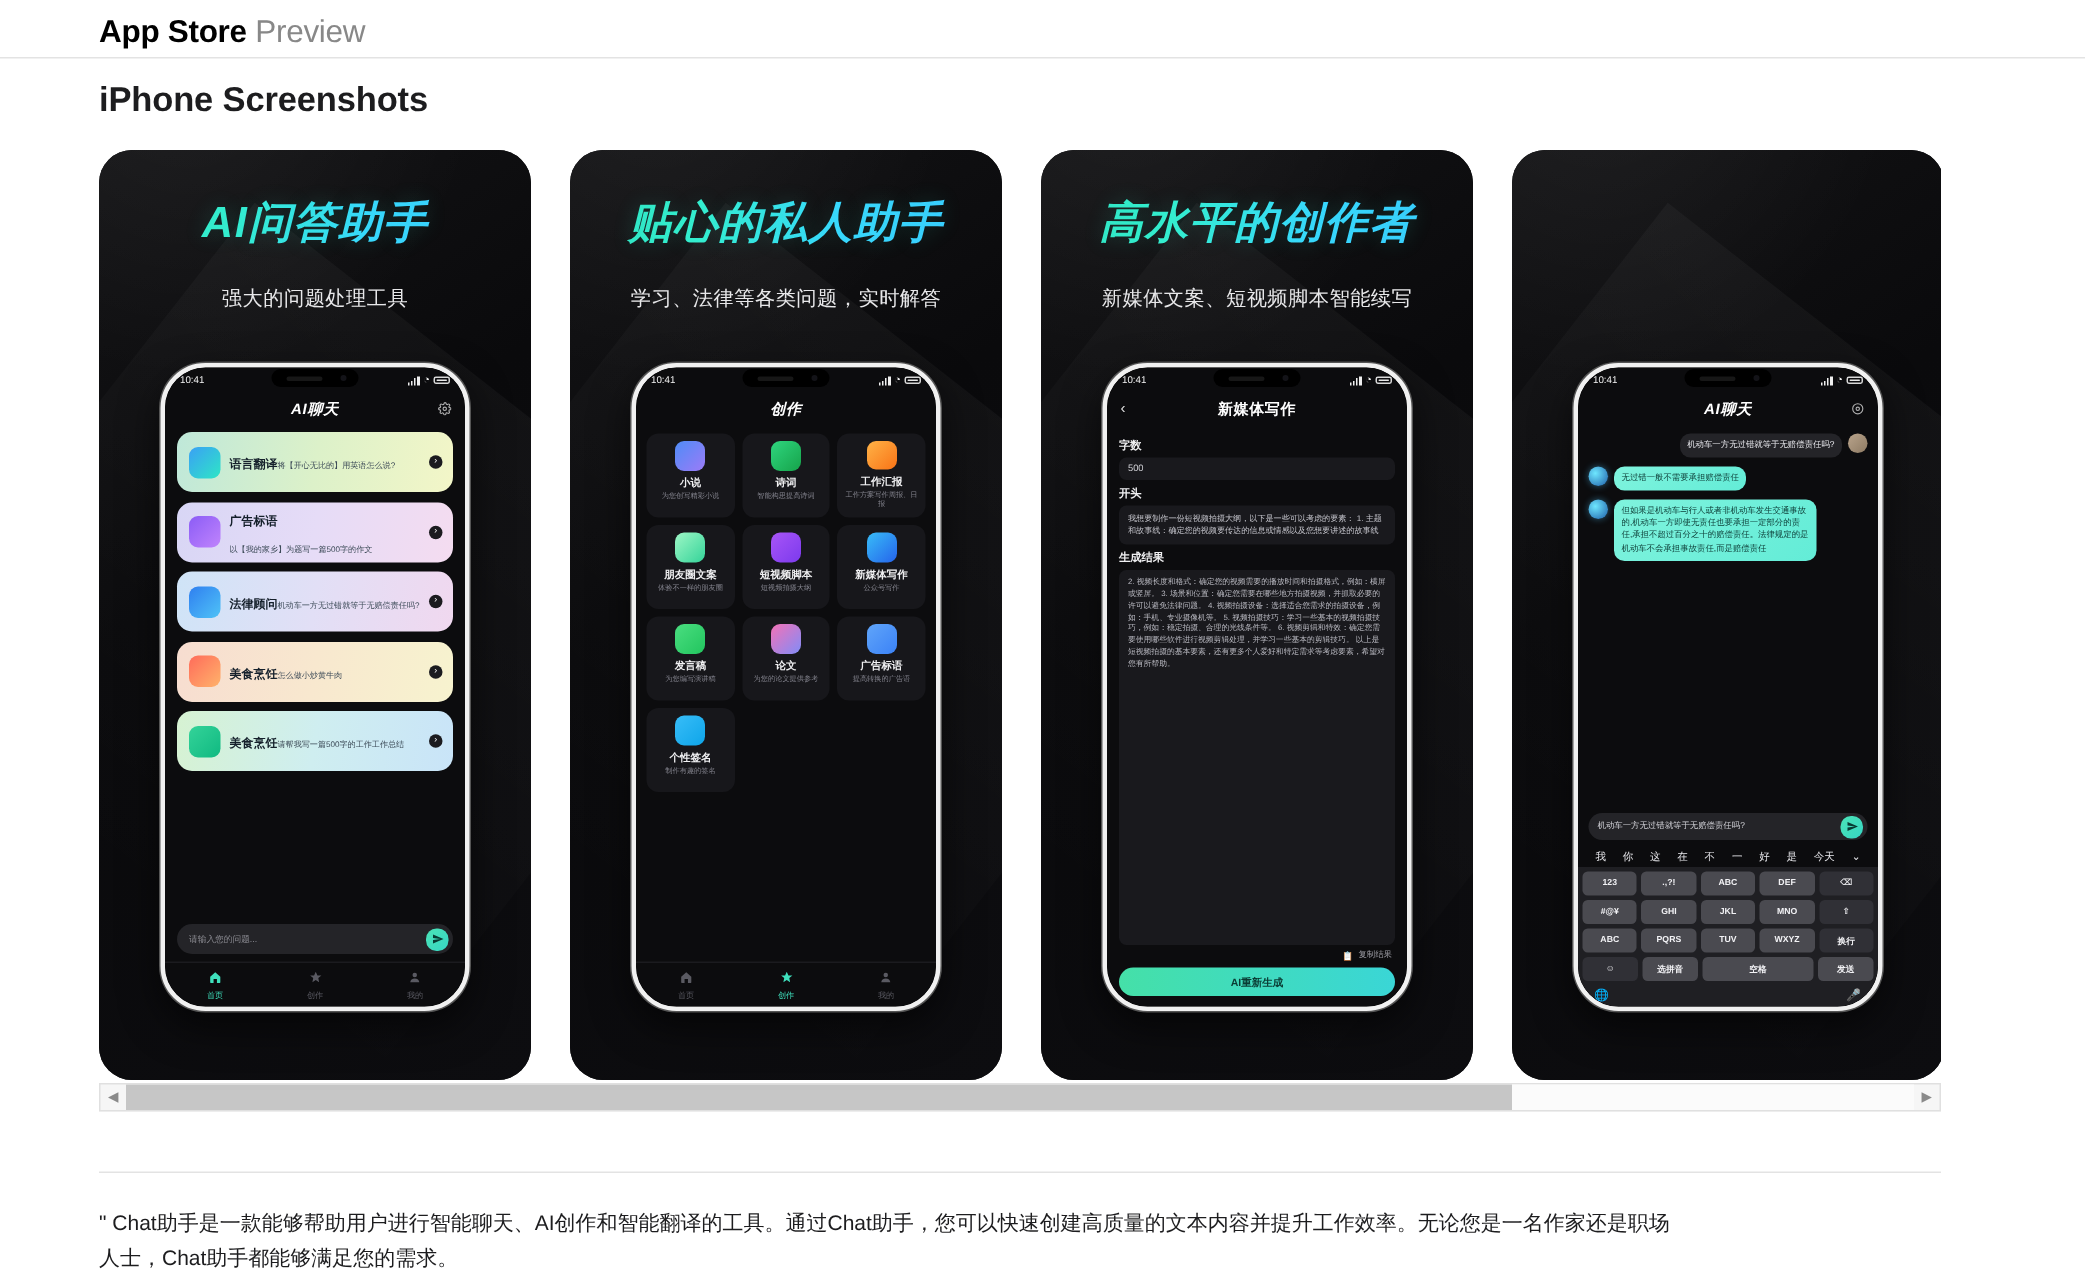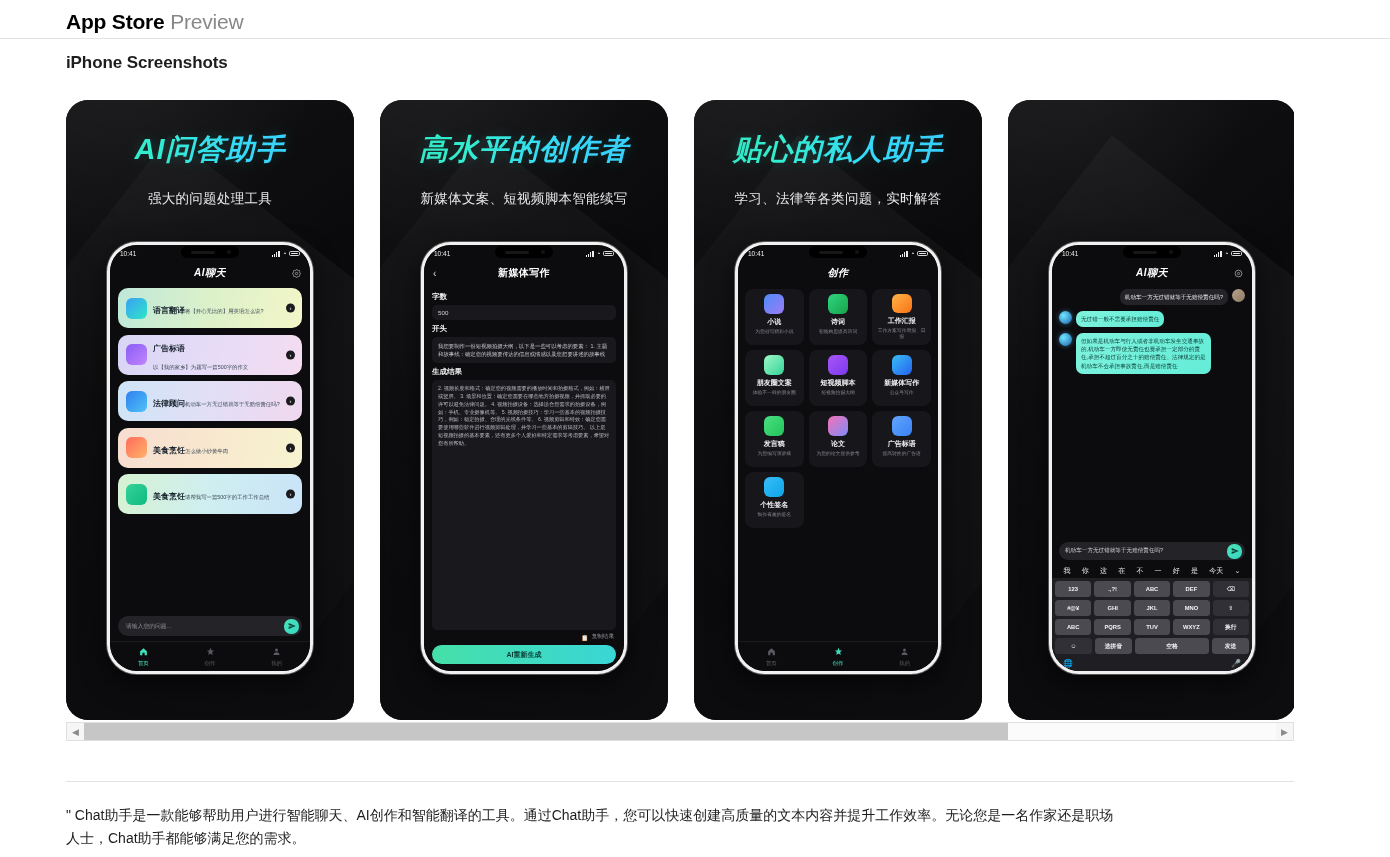--- a/index.html
+++ b/index.html
@@ -14,21 +14,21 @@
   .page-header {
     padding: 10px 0 12px 66px;
     border-bottom: 1px solid #e3e3e3;
     height: 39px;
   }
   .hdr-title { font-size: 21px; font-weight: bold; color: #000; letter-spacing: -0.2px; }
   .hdr-title .dim { color: #888888; font-weight: normal; }
 
   .section-title {
     padding: 14px 0 0 66px;
-    font-size: 17px;
+    font-size: 23px;
     font-weight: bold;
     color: #1d1d1f;
     letter-spacing: -0.1px;
   }
 
   
   .shots-strip {
     position: absolute;
     top: 100px; left: 66px;
     width: 1228px; height: 620px;
@@ -376,20 +376,128 @@
             </span>
           </div>
           <div class="tabbar" id="s1-tabs">
               <div class="tab active">
                 <div class="ti"><svg width="9" height="9" viewBox="0 0 24 24" fill="currentColor">
                     <path d="M3 11l9-8 9 8v10a1 1 0 0 1-1 1h-5v-7H9v7H4a1 1 0 0 1-1-1z"></path>
                   </svg></div>
                 <div class="tl">首页</div>
               </div>
               <div class="tab">
+                <div class="ti"><svg width="9" height="9" viewBox="0 0 24 24" fill="currentColor">
+                    <path d="M12 2l3 7h7l-5.5 4.5L18 21l-6-4-6 4 1.5-7.5L2 9h7z"></path>
+                  </svg></div>
+                <div class="tl">创作</div>
+              </div>
+              <div class="tab">
+                <div class="ti"><svg width="9" height="9" viewBox="0 0 24 24" fill="currentColor">
+                    <circle cx="12" cy="8" r="4"></circle>
+                    <path d="M4 21c0-4.4 3.6-7 8-7s8 2.6 8 7z"></path>
+                  </svg></div>
+                <div class="tl">我的</div>
+              </div>
+            </div>
+        </div>
+      </div>
+    </div>
+  </div>
+
+  <div class="shot">
+    <div class="shot-inner">
+      <div class="shot-hero">
+        <div class="hero-title">贴心的私人助手</div>
+        <div class="hero-sub">学习、法律等各类问题，实时解答</div>
+      </div>
+      <div class="phone">
+        <div class="phone-screen">
+          <div class="status-bar">
+            <span>10:41</span>
+            <div class="notch">
+                <i class="sp"></i>
+                <i class="cam"></i>
+              </div>
+            <div class="sb-right">
+              <span class="bars">
+                  <i></i>
+                  <i></i>
+                  <i></i>
+                  <i></i>
+                </span>
+              <span class="wifi">◔</span>
+              <span class="batt"></span>
+            </div>
+          </div>
+          <div class="app-bar">
+            <span class="title">创作</span>
+          </div>
+          <div class="grid-wrap">
+              <div class="grid3" id="s2-grid">
+                <div class="gcell">
+                  <span class="gi" style="background:linear-gradient(135deg,#4f8cf7,#9b7bf7)"></span>
+                  <span class="gt">小说</span>
+                  <span class="gd">为您创写精彩小说</span>
+                </div>
+                <div class="gcell">
+                  <span class="gi" style="background:linear-gradient(135deg,#2fd67f,#16a34a)"></span>
+                  <span class="gt">诗词</span>
+                  <span class="gd">智能构思提高诗词</span>
+                </div>
+                <div class="gcell">
+                  <span class="gi" style="background:linear-gradient(135deg,#ffb347,#f97316)"></span>
+                  <span class="gt">工作汇报</span>
+                  <span class="gd">工作方案写作周报、日报</span>
+                </div>
+                <div class="gcell">
+                  <span class="gi" style="background:linear-gradient(135deg,#9ef7c6,#34d399)"></span>
+                  <span class="gt">朋友圈文案</span>
+                  <span class="gd">体验不一样的朋友圈</span>
+                </div>
+                <div class="gcell">
+                  <span class="gi" style="background:linear-gradient(135deg,#a855f7,#7c3aed)"></span>
+                  <span class="gt">短视频脚本</span>
+                  <span class="gd">短视频拍摄大纲</span>
+                </div>
+                <div class="gcell">
+                  <span class="gi" style="background:linear-gradient(135deg,#38bdf8,#2563eb)"></span>
+                  <span class="gt">新媒体写作</span>
+                  <span class="gd">公众号写作</span>
+                </div>
+                <div class="gcell">
+                  <span class="gi" style="background:linear-gradient(135deg,#4ade80,#22c55e)"></span>
+                  <span class="gt">发言稿</span>
+                  <span class="gd">为您编写演讲稿</span>
+                </div>
+                <div class="gcell">
+                  <span class="gi" style="background:linear-gradient(135deg,#f472b6,#818cf8)"></span>
+                  <span class="gt">论文</span>
+                  <span class="gd">为您的论文提供参考</span>
+                </div>
+                <div class="gcell">
+                  <span class="gi" style="background:linear-gradient(135deg,#60a5fa,#3b82f6)"></span>
+                  <span class="gt">广告标语</span>
+                  <span class="gd">提高转换的广告语</span>
+                </div>
+                <div class="gcell">
+                  <span class="gi" style="background:linear-gradient(135deg,#38bdf8,#0ea5e9)"></span>
+                  <span class="gt">个性签名</span>
+                  <span class="gd">制作有趣的签名</span>
+                </div>
+              </div>
+            </div>
+          <div class="tabbar" id="s2-tabs">
+              <div class="tab">
+                <div class="ti"><svg width="9" height="9" viewBox="0 0 24 24" fill="currentColor">
+                    <path d="M3 11l9-8 9 8v10a1 1 0 0 1-1 1h-5v-7H9v7H4a1 1 0 0 1-1-1z"></path>
+                  </svg></div>
+                <div class="tl">首页</div>
+              </div>
+              <div class="tab active">
                 <div class="ti"><svg width="9" height="9" viewBox="0 0 24 24" fill="currentColor">
                     <path d="M12 2l3 7h7l-5.5 4.5L18 21l-6-4-6 4 1.5-7.5L2 9h7z"></path>
                   </svg></div>
                 <div class="tl">创作</div>
               </div>
               <div class="tab">
                 <div class="ti"><svg width="9" height="9" viewBox="0 0 24 24" fill="currentColor">
                     <circle cx="12" cy="8" r="4"></circle>
                     <path d="M4 21c0-4.4 3.6-7 8-7s8 2.6 8 7z"></path>
                   </svg></div>
@@ -452,128 +560,20 @@
             <div class="regen">AI重新生成</div>
           </div>
         </div>
       </div>
     </div>
   </div>
 
   <div class="shot">
     <div class="shot-inner">
       <div class="shot-hero">
-        <div class="hero-title">贴心的私人助手</div>
-        <div class="hero-sub">学习、法律等各类问题，实时解答</div>
-      </div>
-      <div class="phone">
-        <div class="phone-screen">
-          <div class="status-bar">
-            <span>10:41</span>
-            <div class="notch">
-                <i class="sp"></i>
-                <i class="cam"></i>
-              </div>
-            <div class="sb-right">
-              <span class="bars">
-                  <i></i>
-                  <i></i>
-                  <i></i>
-                  <i></i>
-                </span>
-              <span class="wifi">◔</span>
-              <span class="batt"></span>
-            </div>
-          </div>
-          <div class="app-bar">
-            <span class="title">创作</span>
-          </div>
-          <div class="grid-wrap">
-              <div class="grid3" id="s2-grid">
-                <div class="gcell">
-                  <span class="gi" style="background:linear-gradient(135deg,#4f8cf7,#9b7bf7)"></span>
-                  <span class="gt">小说</span>
-                  <span class="gd">为您创写精彩小说</span>
-                </div>
-                <div class="gcell">
-                  <span class="gi" style="background:linear-gradient(135deg,#2fd67f,#16a34a)"></span>
-                  <span class="gt">诗词</span>
-                  <span class="gd">智能构思提高诗词</span>
-                </div>
-                <div class="gcell">
-                  <span class="gi" style="background:linear-gradient(135deg,#ffb347,#f97316)"></span>
-                  <span class="gt">工作汇报</span>
-                  <span class="gd">工作方案写作周报、日报</span>
-                </div>
-                <div class="gcell">
-                  <span class="gi" style="background:linear-gradient(135deg,#9ef7c6,#34d399)"></span>
-                  <span class="gt">朋友圈文案</span>
-                  <span class="gd">体验不一样的朋友圈</span>
-                </div>
-                <div class="gcell">
-                  <span class="gi" style="background:linear-gradient(135deg,#a855f7,#7c3aed)"></span>
-                  <span class="gt">短视频脚本</span>
-                  <span class="gd">短视频拍摄大纲</span>
-                </div>
-                <div class="gcell">
-                  <span class="gi" style="background:linear-gradient(135deg,#38bdf8,#2563eb)"></span>
-                  <span class="gt">新媒体写作</span>
-                  <span class="gd">公众号写作</span>
-                </div>
-                <div class="gcell">
-                  <span class="gi" style="background:linear-gradient(135deg,#4ade80,#22c55e)"></span>
-                  <span class="gt">发言稿</span>
-                  <span class="gd">为您编写演讲稿</span>
-                </div>
-                <div class="gcell">
-                  <span class="gi" style="background:linear-gradient(135deg,#f472b6,#818cf8)"></span>
-                  <span class="gt">论文</span>
-                  <span class="gd">为您的论文提供参考</span>
-                </div>
-                <div class="gcell">
-                  <span class="gi" style="background:linear-gradient(135deg,#60a5fa,#3b82f6)"></span>
-                  <span class="gt">广告标语</span>
-                  <span class="gd">提高转换的广告语</span>
-                </div>
-                <div class="gcell">
-                  <span class="gi" style="background:linear-gradient(135deg,#38bdf8,#0ea5e9)"></span>
-                  <span class="gt">个性签名</span>
-                  <span class="gd">制作有趣的签名</span>
-                </div>
-              </div>
-            </div>
-          <div class="tabbar" id="s2-tabs">
-              <div class="tab">
-                <div class="ti"><svg width="9" height="9" viewBox="0 0 24 24" fill="currentColor">
-                    <path d="M3 11l9-8 9 8v10a1 1 0 0 1-1 1h-5v-7H9v7H4a1 1 0 0 1-1-1z"></path>
-                  </svg></div>
-                <div class="tl">首页</div>
-              </div>
-              <div class="tab active">
-                <div class="ti"><svg width="9" height="9" viewBox="0 0 24 24" fill="currentColor">
-                    <path d="M12 2l3 7h7l-5.5 4.5L18 21l-6-4-6 4 1.5-7.5L2 9h7z"></path>
-                  </svg></div>
-                <div class="tl">创作</div>
-              </div>
-              <div class="tab">
-                <div class="ti"><svg width="9" height="9" viewBox="0 0 24 24" fill="currentColor">
-                    <circle cx="12" cy="8" r="4"></circle>
-                    <path d="M4 21c0-4.4 3.6-7 8-7s8 2.6 8 7z"></path>
-                  </svg></div>
-                <div class="tl">我的</div>
-              </div>
-            </div>
-        </div>
-      </div>
-    </div>
-  </div>
-
-  <div class="shot">
-    <div class="shot-inner">
-      <div class="shot-hero">
       </div>
       <div class="phone">
         <div class="phone-screen">
           <div class="status-bar">
             <span>10:41</span>
             <div class="notch">
                 <i class="sp"></i>
                 <i class="cam"></i>
               </div>
             <div class="sb-right">

